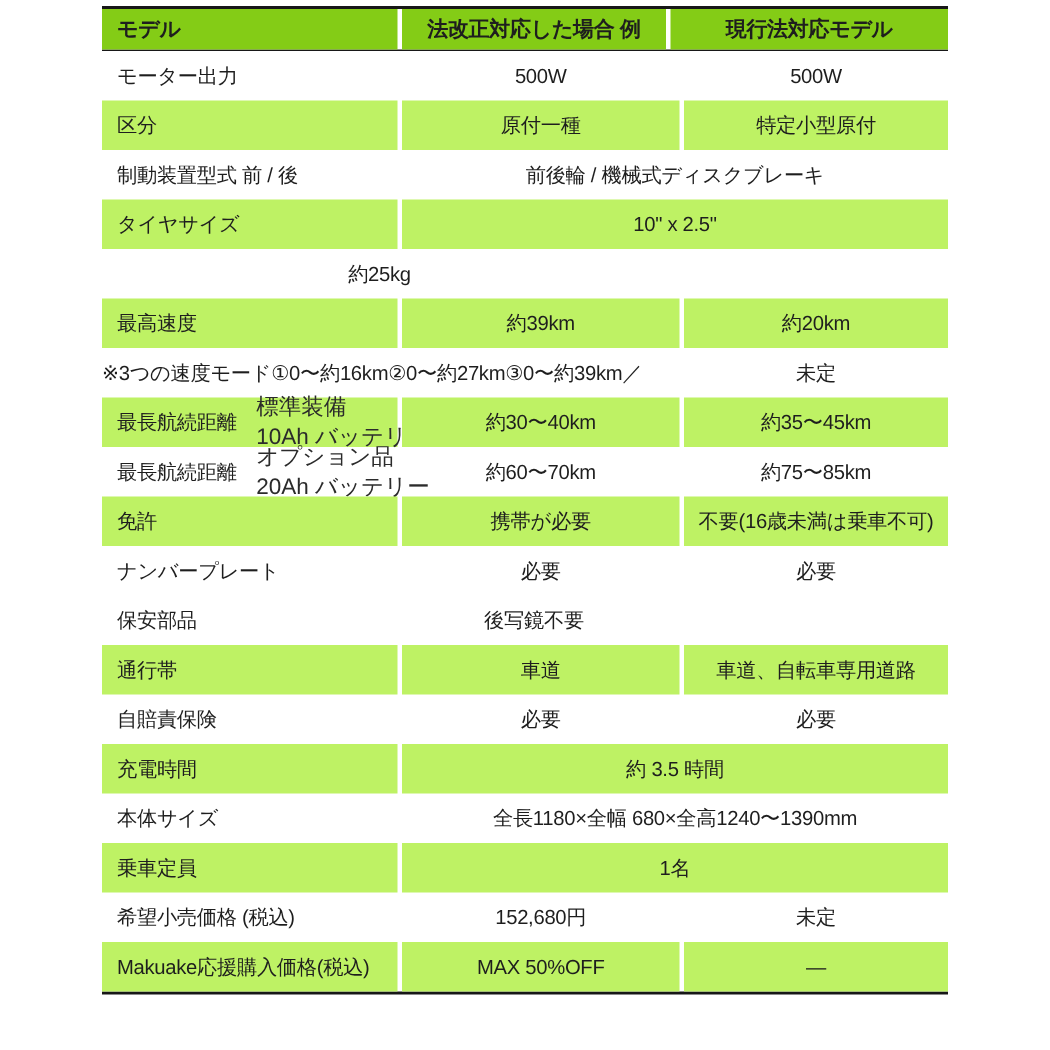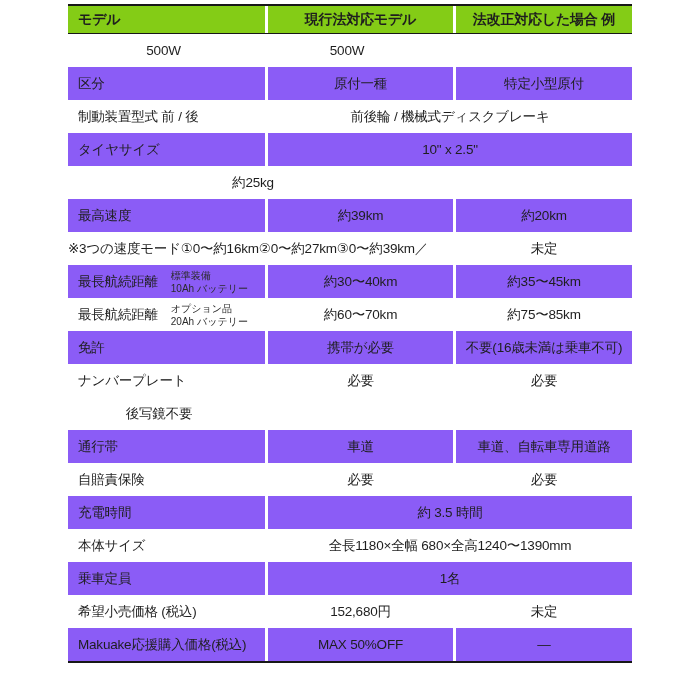--- a/index.html
+++ b/index.html
@@ -11,51 +11,54 @@
   .spec-table{
     position:absolute;left:68px;top:4px;width:564px;
     border-top:2px solid #171717;
   }
   .header-row{
     display:flex;height:27px;
     border-bottom:1.5px solid #171717;
   }
   .header-row .cell{background:#84cc16;font-weight:bold;font-size:14px;}
   .row{display:flex;height:33px;}
-  .row.shade .cell{background:#8b5cf6;}
+  .row.shade .cell{background:#bef264;}
   .cell{
     display:flex;align-items:center;
     font-size:13.5px;letter-spacing:-0.2px;white-space:nowrap;
     box-sizing:border-box;
   }
   .c0{width:197px;padding-left:10px;}
   .c1{width:185px;margin-left:3px;}
   .c2{width:176px;margin-left:3px;}
   .c-merged{width:364px;margin-left:3px;}
   .c-wide{width:385px;padding-left:0;}
   .val{justify-content:center;text-align:center;}
   .hdr-label{justify-content:flex-start;}
   .sub{
     display:flex;flex-direction:column;justify-content:center;
-    margin-left:13px;font-size:10px;line-height:1.3;
+    margin-left:13px;font-size:15px;line-height:1.3;
     letter-spacing:0;color:#2b2b2b;
   }
   .table-bottom{border-bottom:2.5px solid #171717;}
 </style>
 </head>
 <body>
 
 <div class="spec-table">
   <div class="header-row">
     <div class="cell c0 hdr-label">モデル</div>
+    <div class="cell c2 val">法改正対応した場合 例</div>
     <div class="cell c1 val">現行法対応モデル</div>
-    <div class="cell c2 val">法改正対応した場合 例</div>
   </div>
   <div class="table-bottom">
       <div class="row">
+        <div class="cell c0">
+          <span>モーター出力</span>
+        </div>
         <div class="cell c1 val">500W</div>
         <div class="cell c2 val">500W</div>
       </div>
       <div class="row shade">
         <div class="cell c0">
           <span>区分</span>
         </div>
         <div class="cell c1 val">原付一種</div>
         <div class="cell c2 val">特定小型原付</div>
       </div>
@@ -111,20 +114,23 @@
         <div class="cell c2 val">不要(16歳未満は乗車不可)</div>
       </div>
       <div class="row">
         <div class="cell c0">
           <span>ナンバープレート</span>
         </div>
         <div class="cell c1 val">必要</div>
         <div class="cell c2 val">必要</div>
       </div>
       <div class="row">
+        <div class="cell c0">
+          <span>保安部品</span>
+        </div>
         <div class="cell c2 val">後写鏡不要</div>
       </div>
       <div class="row shade">
         <div class="cell c0">
           <span>通行帯</span>
         </div>
         <div class="cell c1 val">車道</div>
         <div class="cell c2 val">車道、自転車専用道路</div>
       </div>
       <div class="row">

